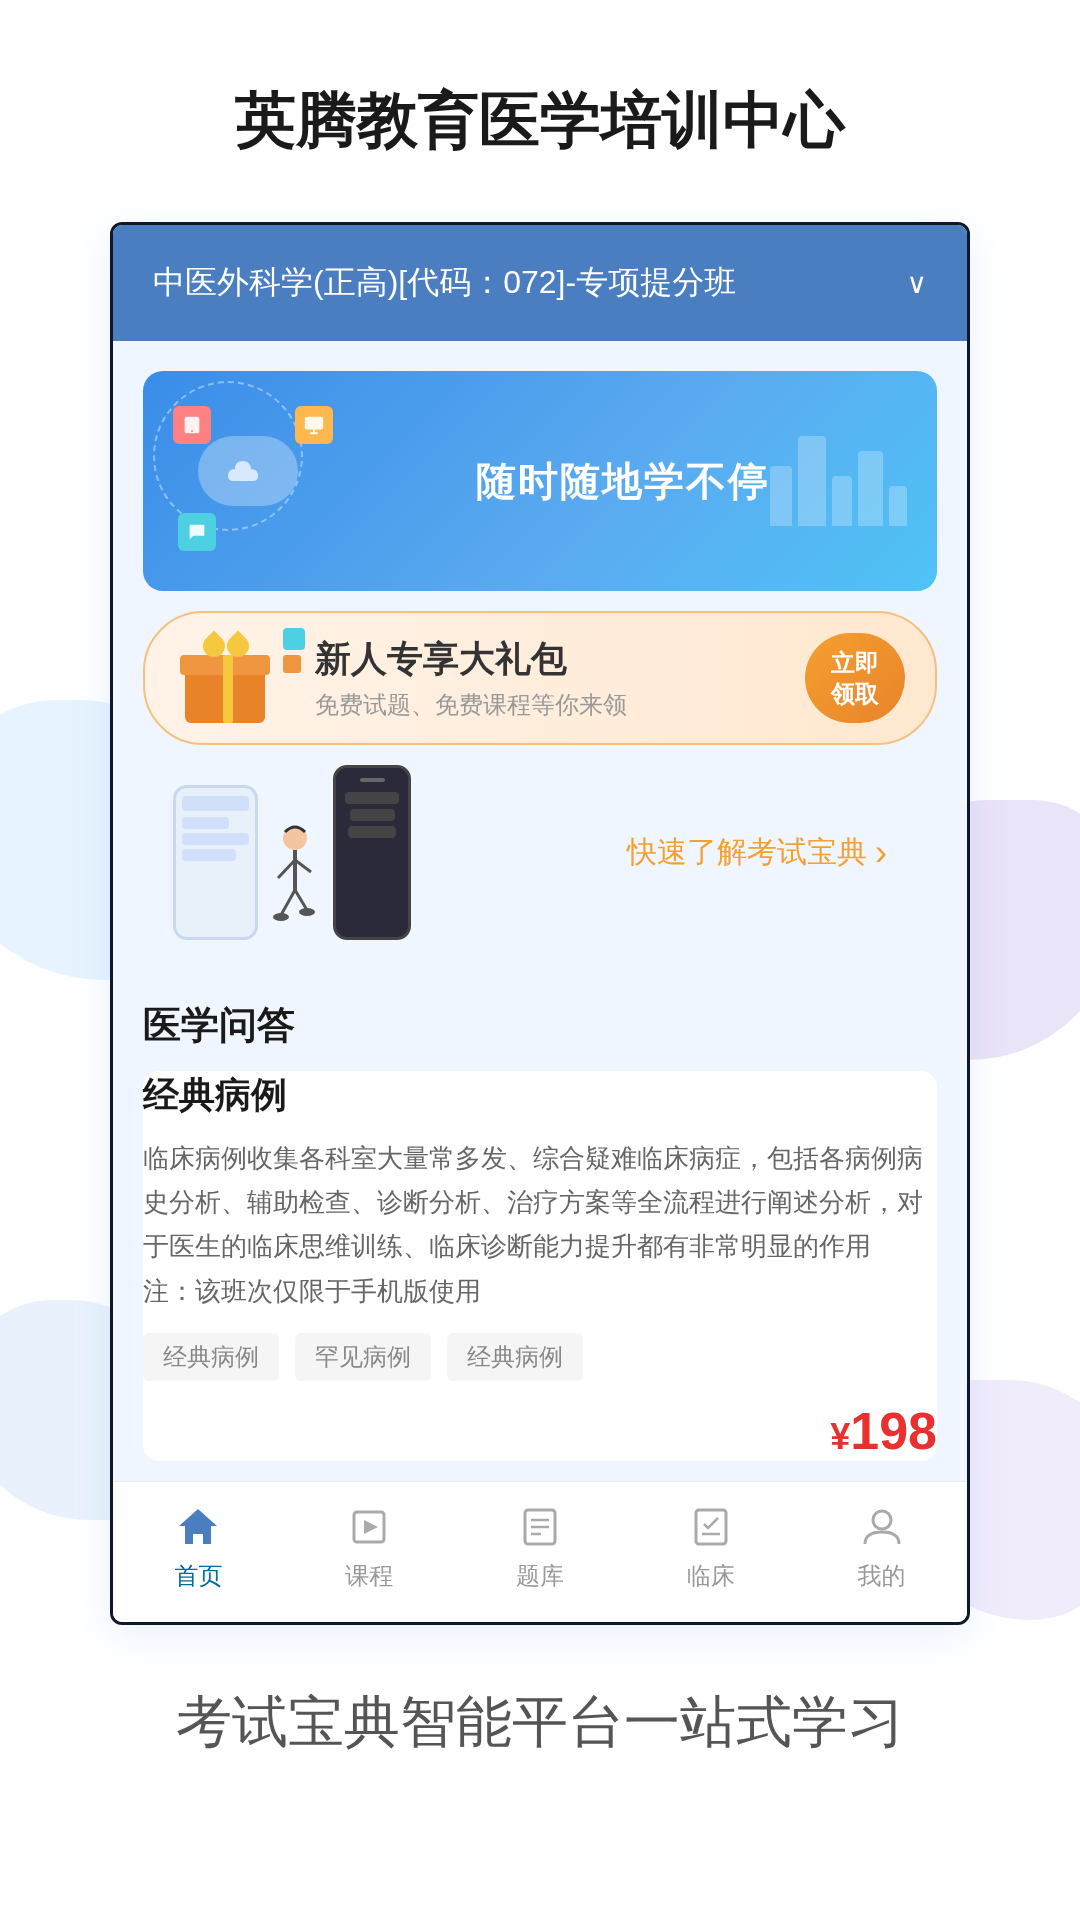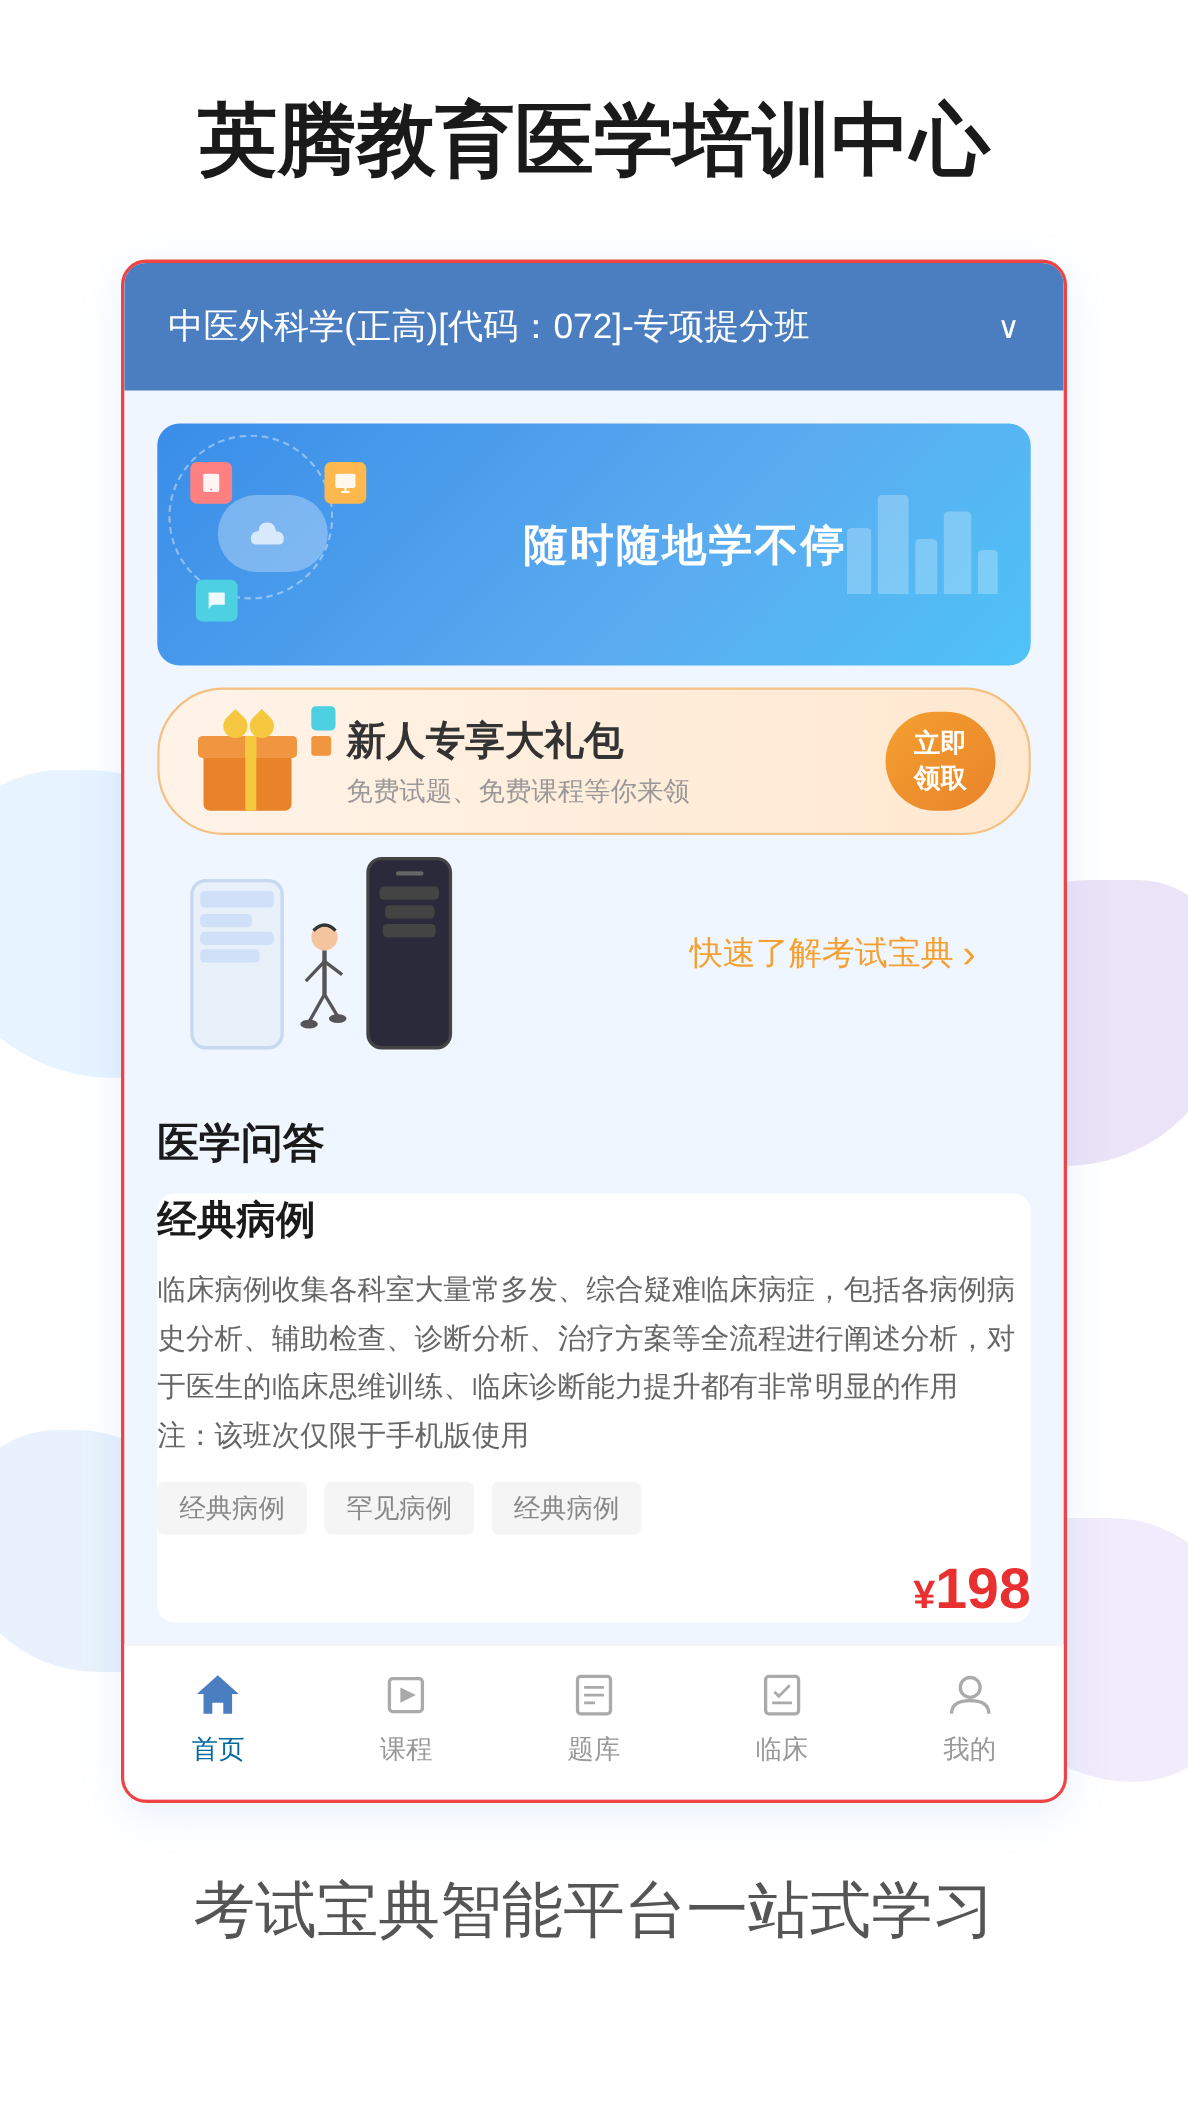--- a/index.html
+++ b/index.html
@@ -55,37 +55,37 @@
       height: 240px;
       background: #ddd0f5;
       border-radius: 40% 60% 50% 70%;
       opacity: 0.4;
       z-index: 0;
     }
 
     
     .app-title {
       text-align: center;
-      font-size: 72px;
+      font-size: 61px;
       font-weight: 600;
       color: #1a1a1a;
       padding: 80px 0 60px;
       position: relative;
       z-index: 1;
     }
 
     
     .phone-card {
       position: relative;
       z-index: 2;
       margin: 0 auto;
       width: 860px;
       background: #f0f6ff;
-      border-radius: 23px;
-      border: 3px solid #ef4444;
+      border-radius: 12px;
+      border: 3px solid #0f172a;
       overflow: hidden;
       box-shadow: 0 10px 40px rgba(100,160,240,0.15);
     }
 
     
     .course-header {
       background: #4a7ec0;
       padding: 36px 40px;
       display: flex;
       align-items: center;

